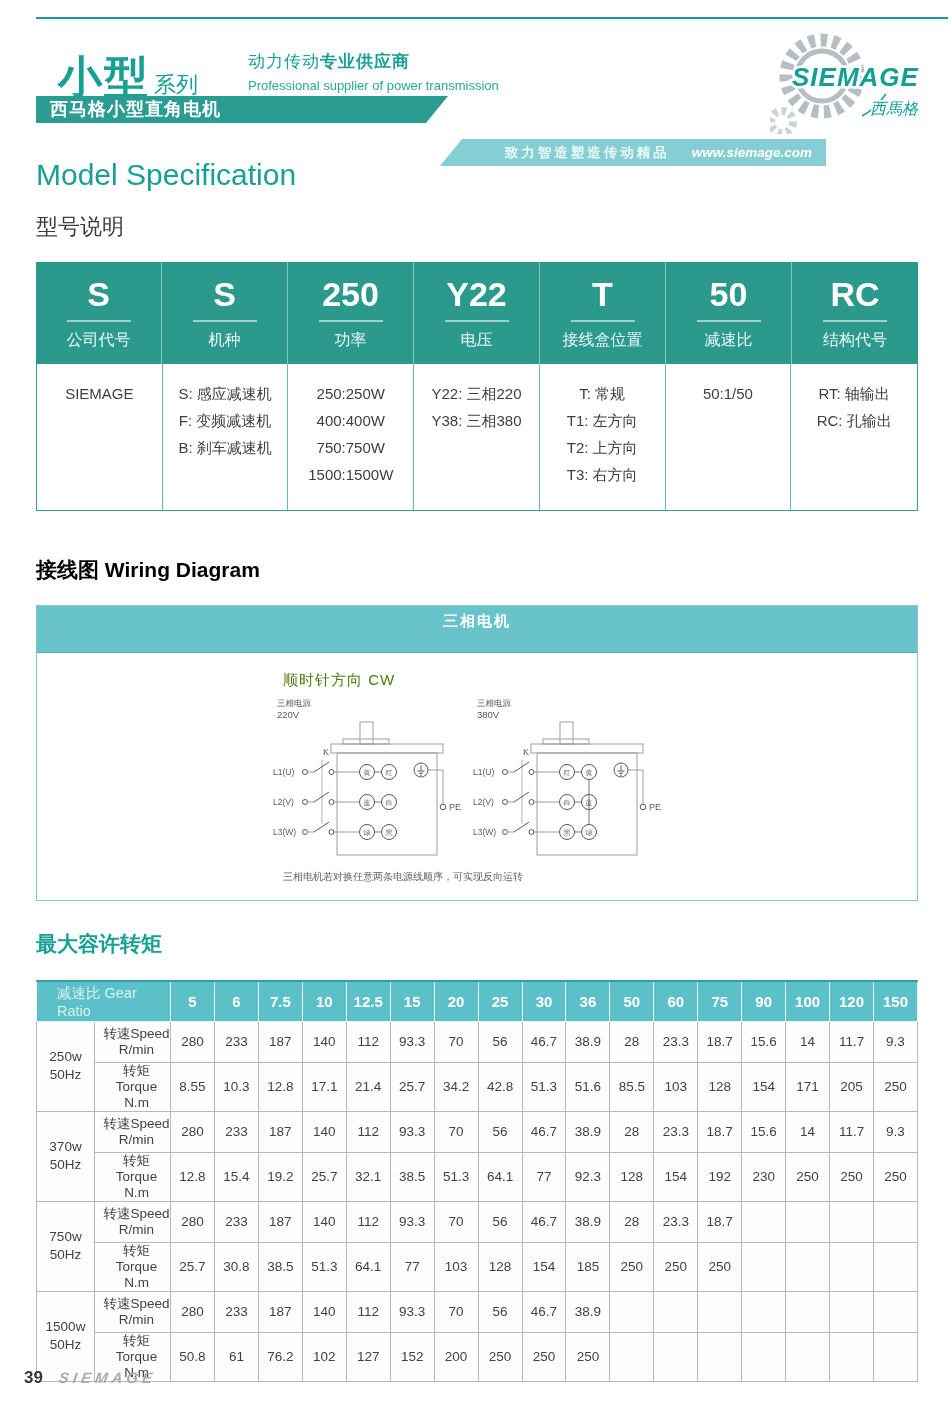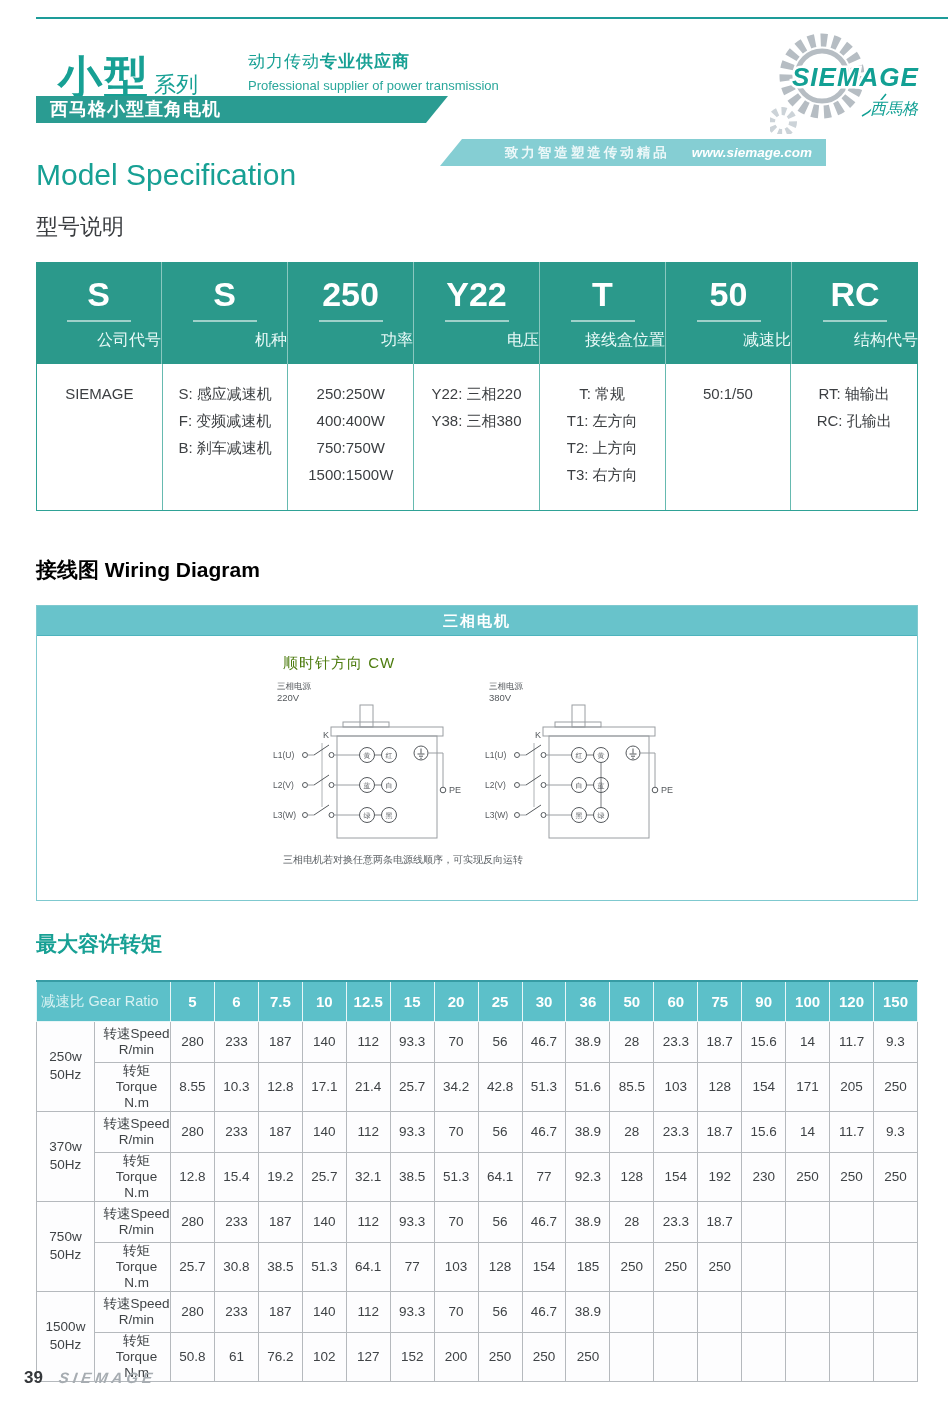--- a/index.html
+++ b/index.html
@@ -29,42 +29,42 @@
 
   
   .model-title-en { position:absolute; left:36px; top:158px; font-size:30px; color:#17a094; font-weight:400; }
   .model-title-cn { position:absolute; left:36px; top:212px; font-size:22px; color:#3a3d40; }
   .spec-table { position:absolute; left:36px; top:262px; width:882px; }
   .spec-head { display:grid; grid-template-columns:repeat(7,1fr); background:#2b998b; }
   .spec-h { text-align:center; padding:13px 0 13px; border-right:1px solid rgba(255,255,255,.45); }
   .spec-h:last-child { border-right:none; }
   .spec-code { color:#fff; font-size:34px; font-weight:bold; line-height:38px; }
   .spec-underline { width:64px; height:2px; background:rgba(255,255,255,.55); margin:7px auto 8px; }
-  .spec-label { color:#eafaf8; font-size:16px;text-align:right; }
+  .spec-label { color:#eafaf8; font-size:16px; }
   .spec-body { display:grid; grid-template-columns:repeat(7,1fr); border:1px solid #2fa296; border-top:none; }
   .spec-b { border-right:1px solid #66bab0; padding:16px 2px; text-align:center; font-size:15px;
     color:#3c3f42; line-height:27px; min-height:146px; }
   .spec-b:last-child { border-right:none; }
 
   
   .wiring-title { position:absolute; left:36px; top:556px; font-size:21px; font-weight:bold; color:#000000; }
   .wiring-box { position:absolute; left:36px; top:605px; width:882px; height:296px; border:1px solid #7fc9cf; background:#fff; }
-  .wiring-head { height:30px; background:#68c3cb; border-bottom:1px solid #4db3bd; color:#fff;
+  .wiring-head { height:47px; background:#68c3cb; border-bottom:1px solid #4db3bd; color:#fff;
     font-size:15px; font-weight:bold; text-align:center; line-height:30px; letter-spacing:2px; }
   .wiring-cw { margin:18px 0 2px 246px; font-size:15px; color:#4d7c0f; letter-spacing:1px; }
-  .wiring-diagrams { width:412px; margin:0 auto; display:flex; gap:12px; }
+  .wiring-diagrams { width:412px; margin:0 auto; display:flex; }
   .wiring-note { margin:6px 0 0 246px; font-size:10px; color:#5b6064; line-height:14px; }
 
   
   .torque-title { position:absolute; left:36px; top:930px; font-size:21px; font-weight:bold; color:#17a094; }
   .torque-wrap { position:absolute; left:36px; top:980px; width:882px; }
   table.tq { width:882px; border-collapse:collapse; table-layout:fixed; border-top:2px solid #379ca4; }
   table.tq th { background:#5cc0c9; color:#fff; font-size:15px; font-weight:bold; height:40px;
     border:1px solid #e8f6f7; }
-  table.tq th.tq-corner { text-align:left; padding-left:4px; color:#d9f2f3; font-weight:normal; font-size:14.5px; }
+  table.tq th.tq-corner { text-align:left; padding-left:20px; color:#d9f2f3; font-weight:normal; font-size:14.5px; }
   table.tq td { border:1px solid #b5b9bd; background:#fdfdfe; height:41px; text-align:center;
     font-size:13.5px; color:#3f4346; }
   td.tq-power { font-size:14px; line-height:18px; }
   td.tq-label { text-align:left; padding-left:8px; font-size:13px; line-height:16px; }
   td.tq-val { font-size:13.5px; }
 
   
   .footer { position:absolute; left:24px; top:1368px; display:flex; align-items:baseline; }
   .footer-page { font-size:17px; font-weight:bold; color:#35383b; }
   .footer-brand { margin-left:16px; font-size:15px; font-weight:bold; font-style:italic;

